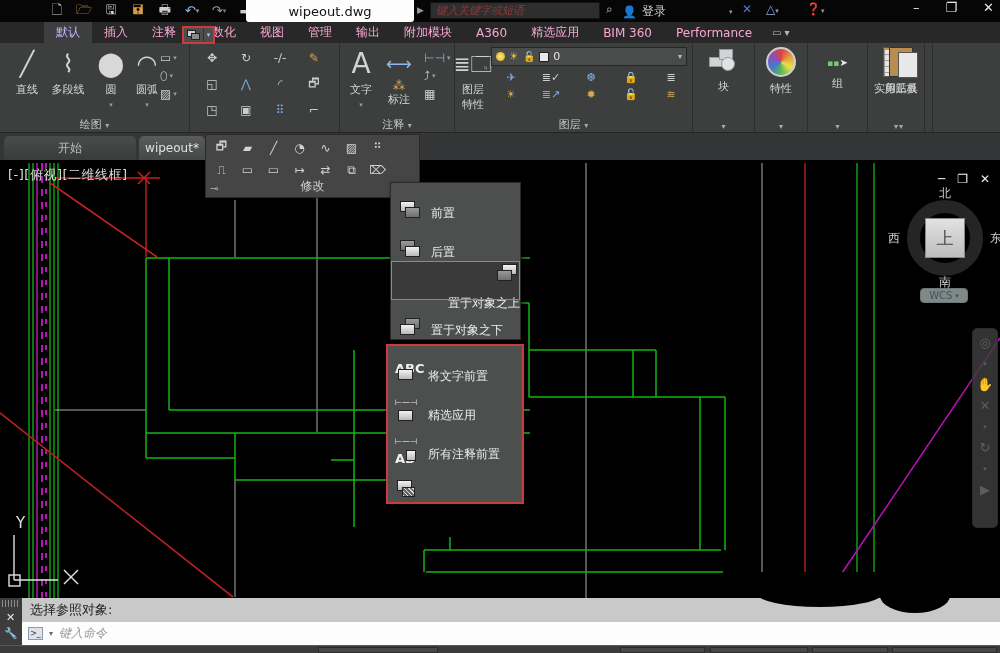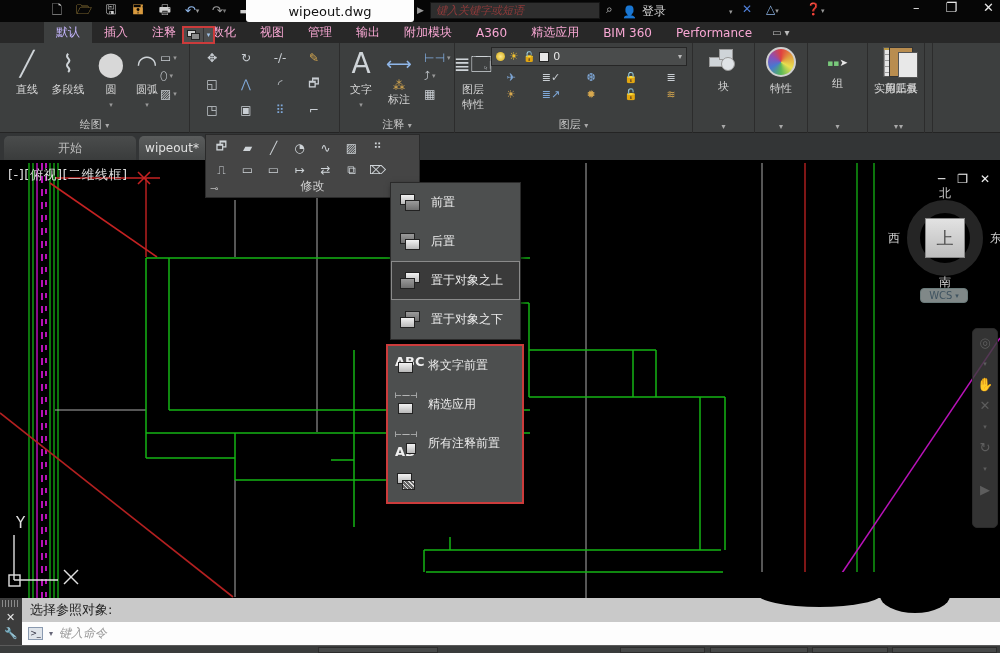--- a/index.html
+++ b/index.html
@@ -88,22 +88,22 @@
   .fly-label { position:absolute; bottom:2px; left:0; right:0; text-align:center; color:#d0d0d0; font-size:12px; }
   .fly-pin { position:absolute; left:4px; bottom:3px; color:#bbb; font-size:10px; }
   .redbox-btn { position:absolute; left:182px; top:26px; width:33px; height:18px; border:2px solid #cc3b3b;
     display:flex; align-items:center; background:#4d4d4d; z-index:31; }
   .redbox-btn .half { display:flex; align-items:center; justify-content:center; height:100%; }
 
   
   .menu-top { position:absolute; left:390px; top:182px; width:131px; background:#4d4f4f; border:1px solid #2a2a2a;
     box-shadow:2px 3px 6px rgba(0,0,0,.6); z-index:32; }
   .menu-red { position:absolute; left:386px; top:344px; width:138px; background:#4d4f4f; border:2px solid #cc3b3b; z-index:32; }
-  .mitem { height:39px; display:flex; align-items:center; gap:8px; padding-left:6px; color:#ececec; font-size:12px; }
-  .mitem.sel { background:#3a3a3a; outline:1px solid #8a8a8a; outline-offset:-1px; }
+  .mitem { height:39px; display:flex; align-items:flex-end; gap:8px; padding-left:6px; color:#ececec; font-size:12px; }
+  .mitem.sel { background:#3a3a3a; outline:1px solid #8a8a8a; outline-offset:-1px;flex-direction:column; }
   .micon { width:26px; height:24px; flex:0 0 26px; position:relative; }
   .micon .r1,.micon .r2 { position:absolute; width:15px; height:11px; border:1px solid #222; }
   .micon .lt { background:linear-gradient(#f2f2f2,#b9b9b9); }
   .micon .dk { background:linear-gradient(#9a9a9a,#6f6f6f); }
   .micon .txt { position:absolute; font-size:13px; color:#f0f0f0; font-weight:bold; }
   .micon .circ { position:absolute; width:10px; height:10px; border-radius:50%; background:linear-gradient(#eee,#aaa); border:1px solid #333; }
   .micon .dim { position:absolute; font-size:8px; color:#e8e8e8; }
   .micon .hatch { background:repeating-linear-gradient(45deg,#ddd 0 1px,#666 1px 3px); }
 
   

